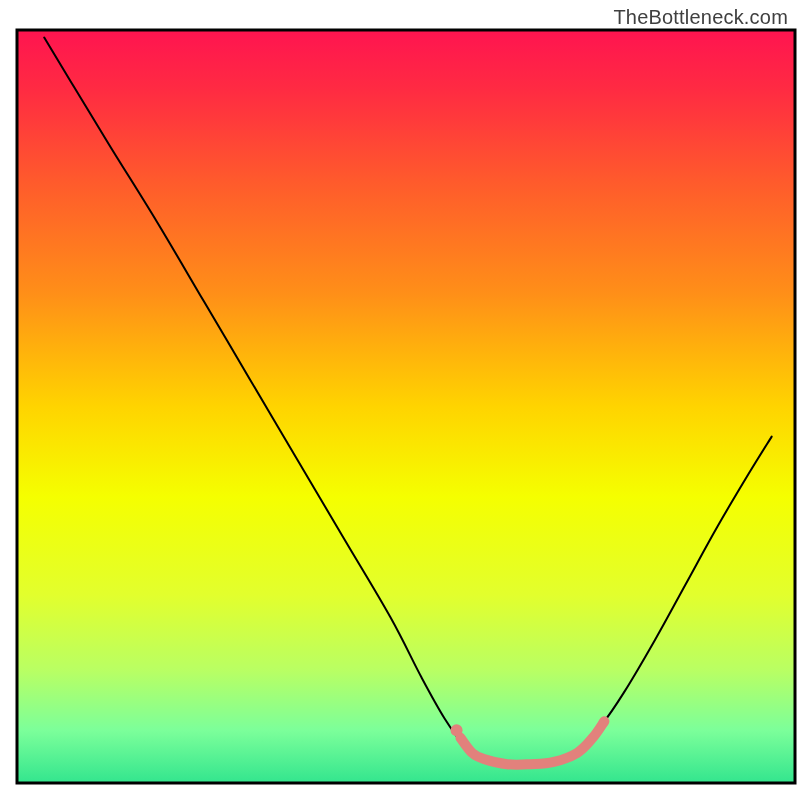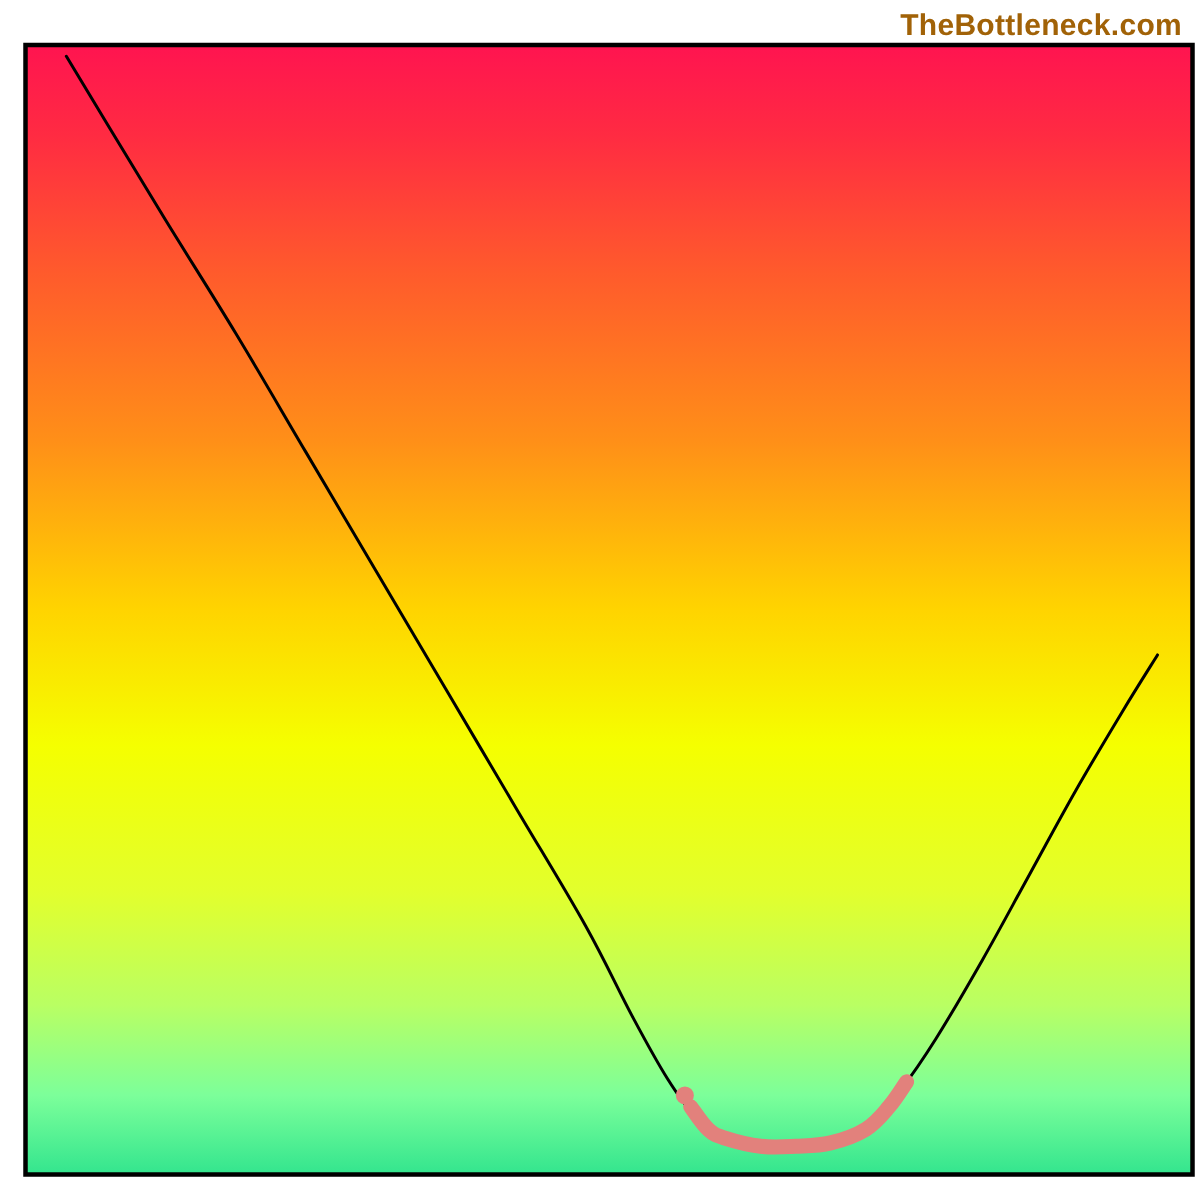--- a/index.html
+++ b/index.html
@@ -12,22 +12,22 @@
     position: relative;
     width: 800px;
     height: 800px;
     margin: 0;
   }
   .watermark {
     position: absolute;
     top: 6px;
     right: 12px;
     font-size: 20px;
-    font-weight: bold;
-    color: #a16207;
+    font-weight: normal;
+    color: #404040;
     letter-spacing: 0.2px;
     z-index: 10;
   }
   svg {
     display: block;
   }
 </style>
 </head>
 <body>
 

